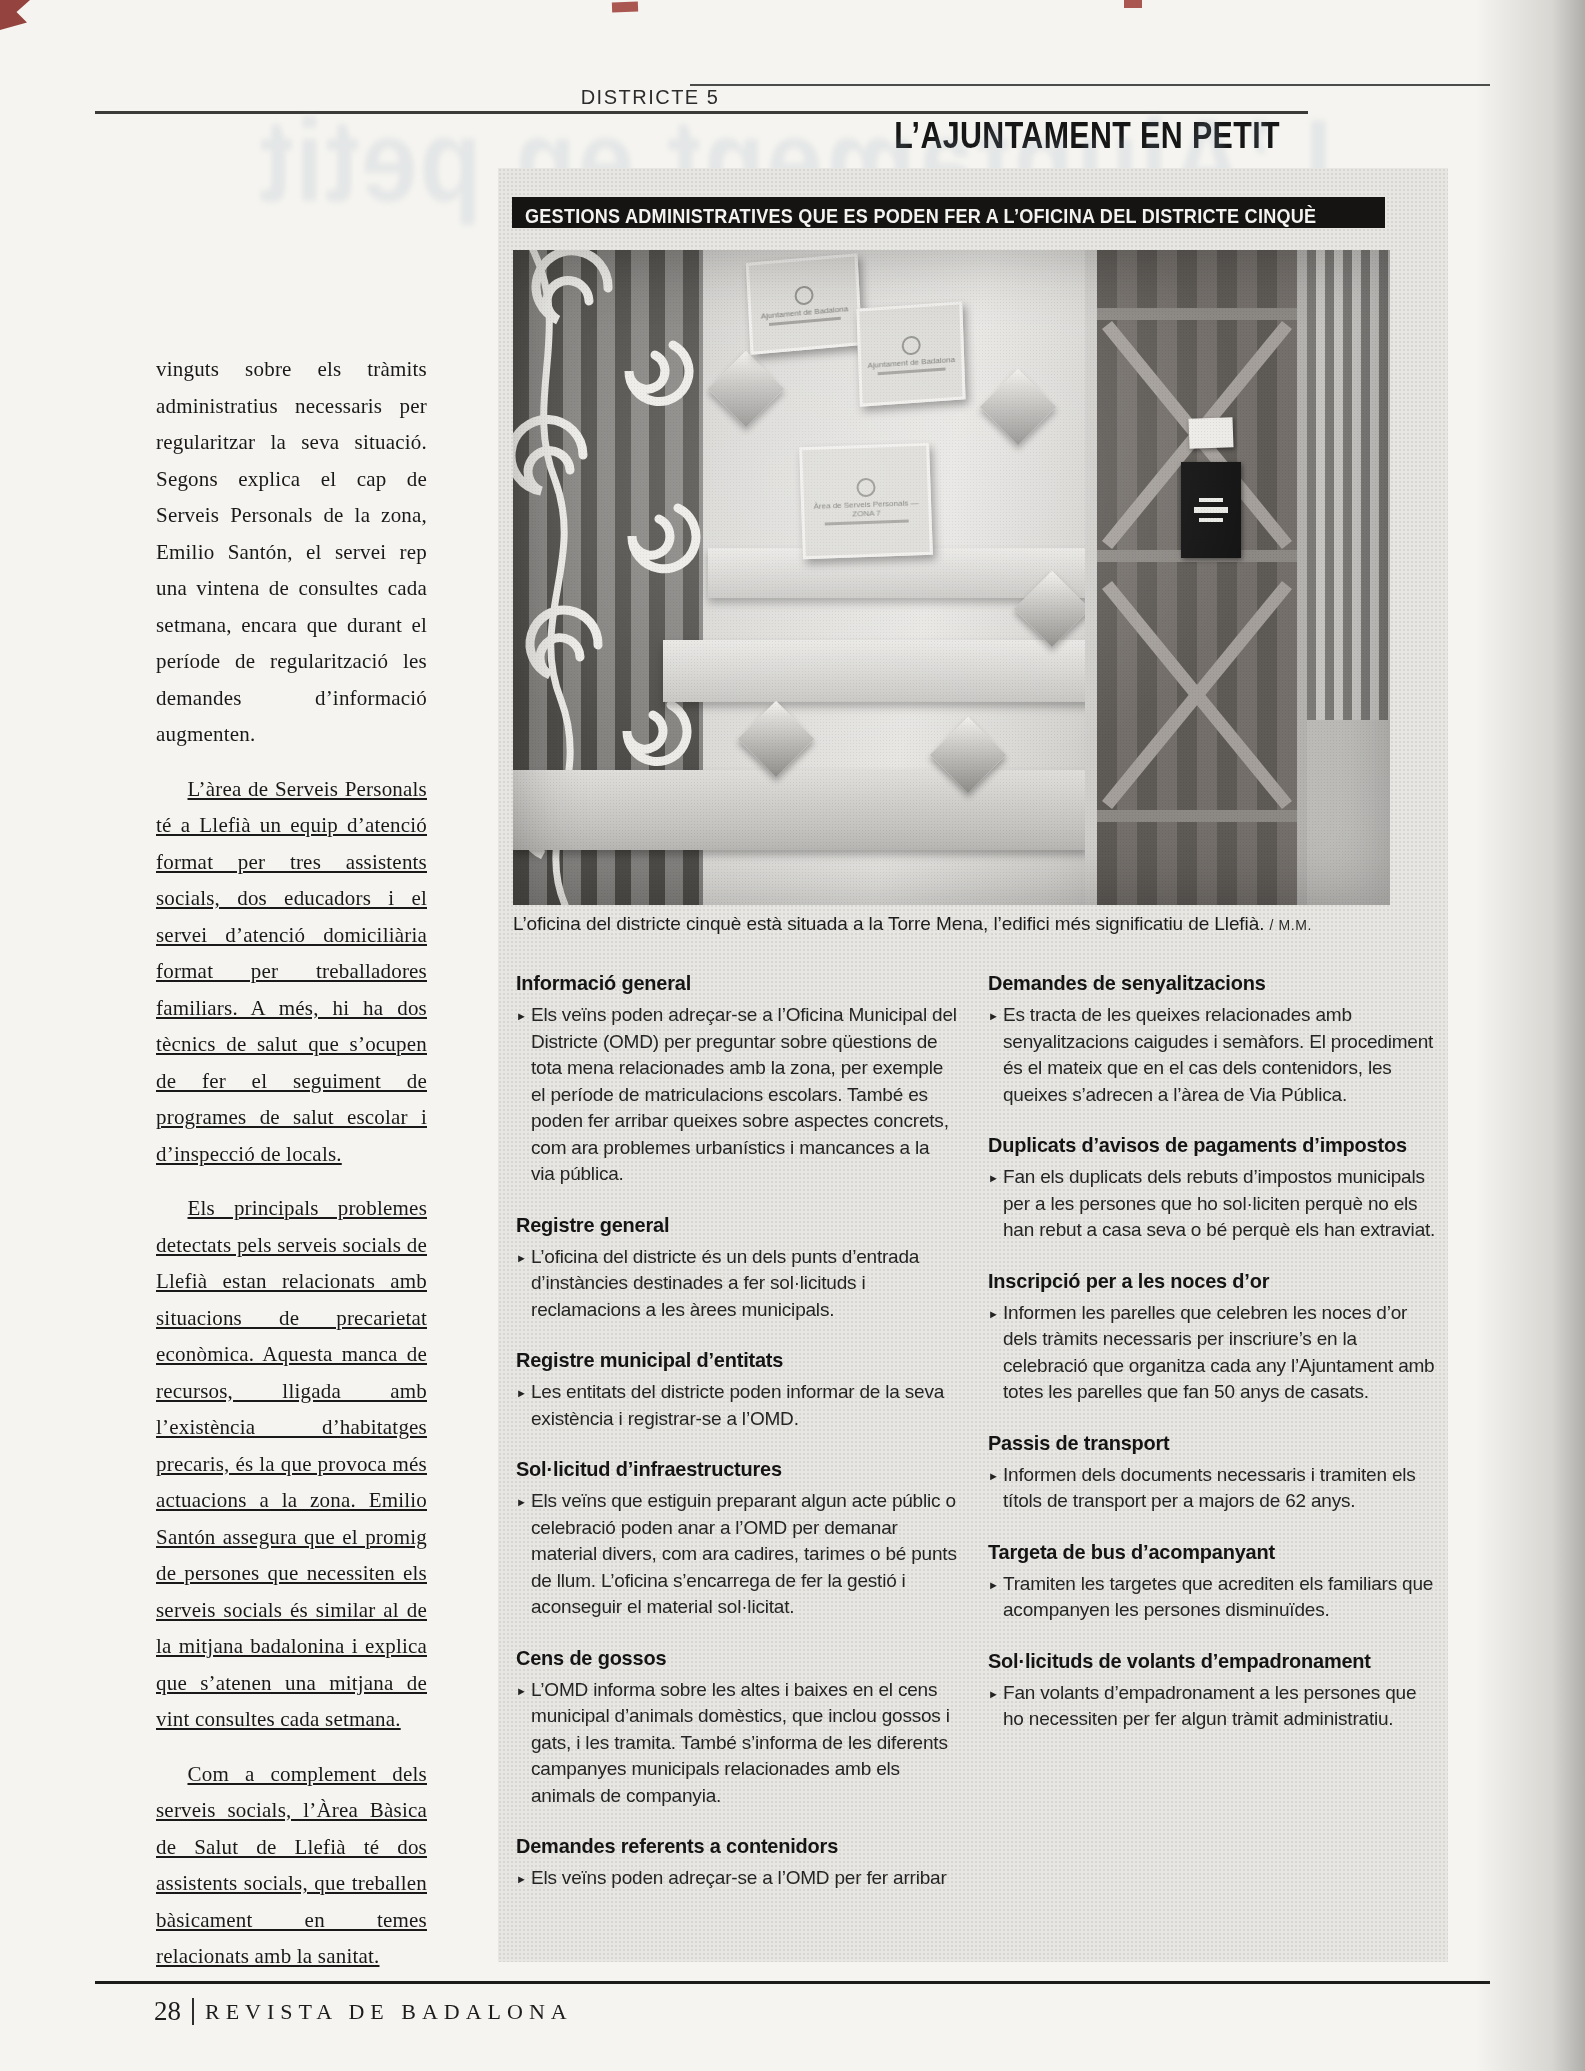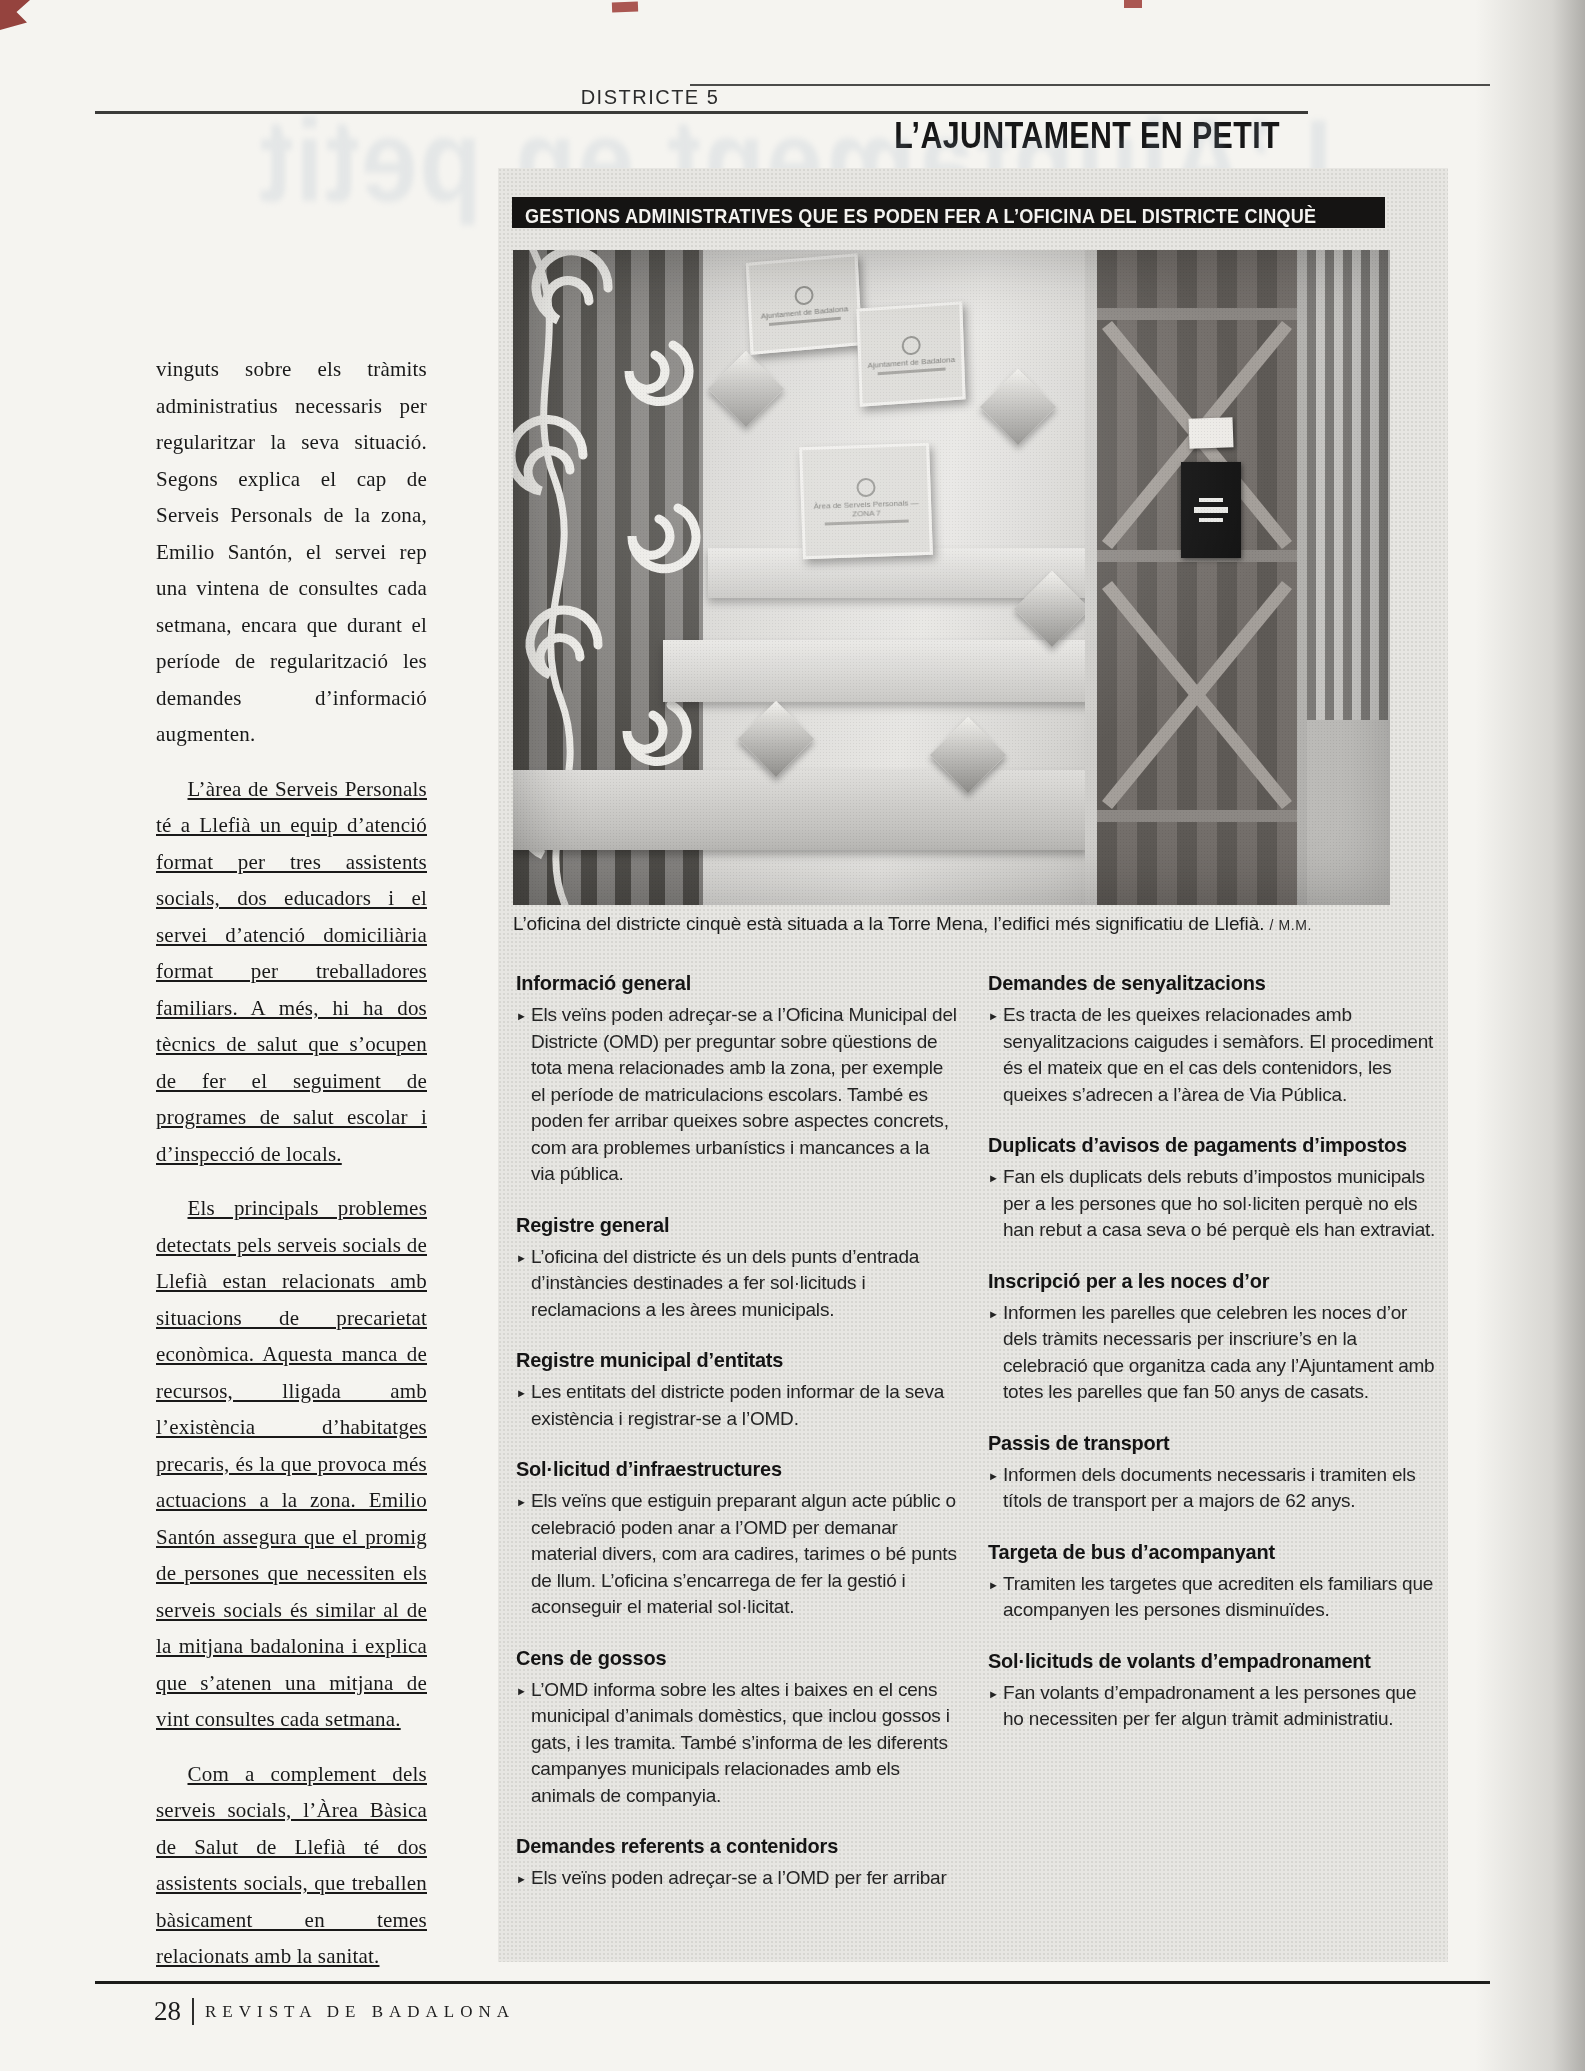--- a/index.html
+++ b/index.html
@@ -87,21 +87,21 @@
     font-family:"Liberation Serif", serif;font-size:21px;line-height:36.5px;
     text-align:justify;color:#191919;letter-spacing:.2px;}
   .article p{margin:18px;}
   .article p.ind{text-indent:1.5em;text-decoration:underline;}
   
   .rule-bottom{left:95px;top:1981px;width:1395px;height:3px;background:#1c1c1a;z-index:3;}
   .footer{left:106px;top:1996px;display:flex;align-items:center;gap:11px;z-index:3;
     font-family:"Liberation Serif", serif;color:#1d1d1d;margin-left:48px;}
   .footer .pnum{font-size:27px;}
   .footer .fdiv{width:2px;height:27px;background:#2e2e2c;}
-  .footer .mag{font-size:17px;letter-spacing:6px;font-family:Liberation Serif, serif;}
+  .footer .mag{font-size:22px;letter-spacing:6px;font-family:Liberation Serif, serif;}
 </style>
 </head>
 <body>
 
 <div class="abs red1"></div>
 <div class="abs red2"></div>
 <div class="abs red3"></div>
 
 <div class="abs rule-top"></div>
 <div class="abs kicker">DISTRICTE 5</div>

